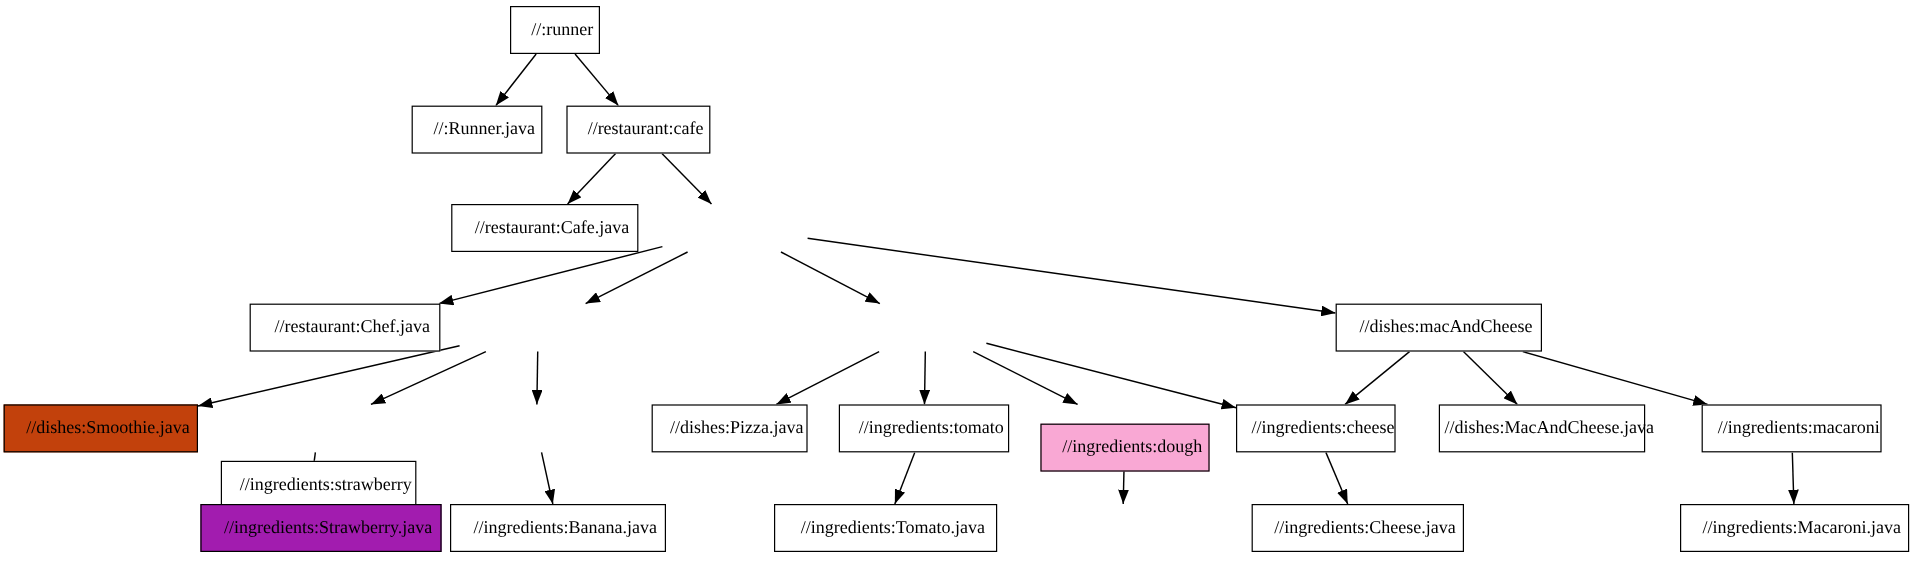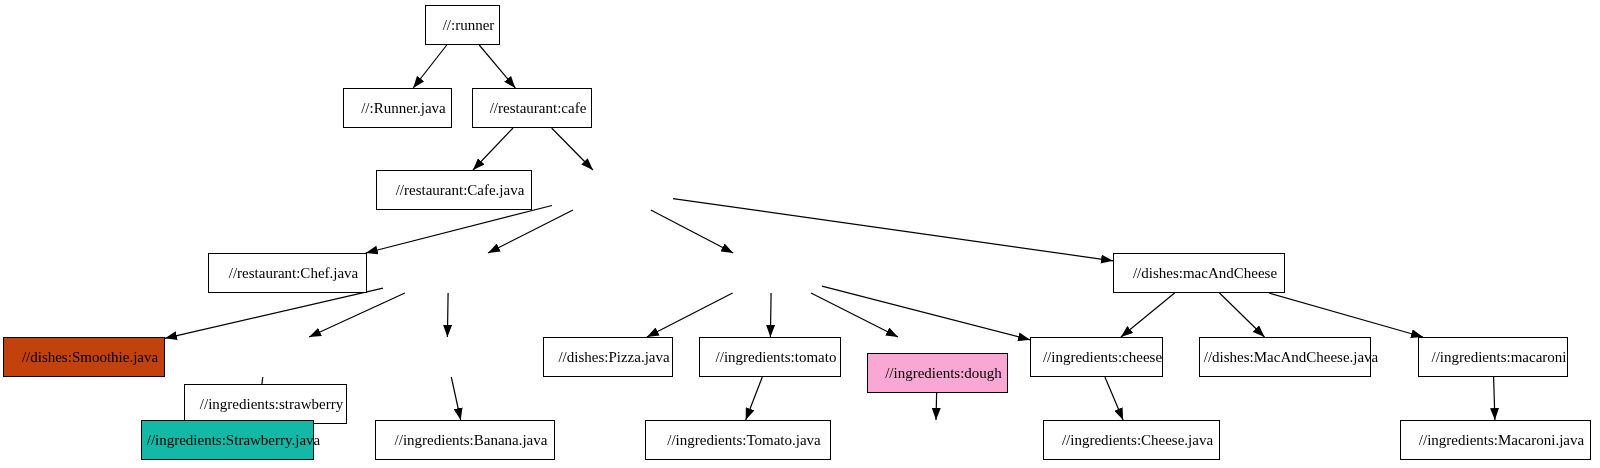--- a/index.html
+++ b/index.html
@@ -104,21 +104,21 @@
     </div>
     <div class="node" style="left: 1030px; top: 337px; width: 133px; height: 40px; background: rgb(255, 255, 255); border-color: rgb(0, 0, 0); color: rgb(0, 0, 0);">
       <span>//ingredients:cheese</span>
     </div>
     <div class="node" style="left: 1199px; top: 337px; width: 172px; height: 40px; background: rgb(255, 255, 255); border-color: rgb(0, 0, 0); color: rgb(0, 0, 0);">
       <span>//dishes:MacAndCheese.java</span>
     </div>
     <div class="node" style="left: 1418px; top: 337px; width: 150px; height: 40px; background: rgb(255, 255, 255); border-color: rgb(0, 0, 0); color: rgb(0, 0, 0);">
       <span>//ingredients:macaroni</span>
     </div>
-    <div class="node" style="left: 141px; top: 420px; width: 173px; height: 40px; background: #14b8a6; border-color: rgb(0, 0, 0); color: rgb(0, 0, 0);">
+    <div class="node" style="left: 167px; top: 420px; width: 201px; height: 40px; background: #a21caf; border-color: rgb(0, 0, 0); color: rgb(0, 0, 0);">
       <span>//ingredients:Strawberry.java</span>
     </div>
     <div class="node" style="left: 375px; top: 420px; width: 180px; height: 40px; background: rgb(255, 255, 255); border-color: rgb(0, 0, 0); color: rgb(0, 0, 0);">
       <span>//ingredients:Banana.java</span>
     </div>
     <div class="node" style="left: 645px; top: 420px; width: 186px; height: 40px; background: rgb(255, 255, 255); border-color: rgb(0, 0, 0); color: rgb(0, 0, 0);">
       <span>//ingredients:Tomato.java</span>
     </div>
     <div class="node" style="left: 1043px; top: 420px; width: 177px; height: 40px; background: rgb(255, 255, 255); border-color: rgb(0, 0, 0); color: rgb(0, 0, 0);">
       <span>//ingredients:Cheese.java</span>

